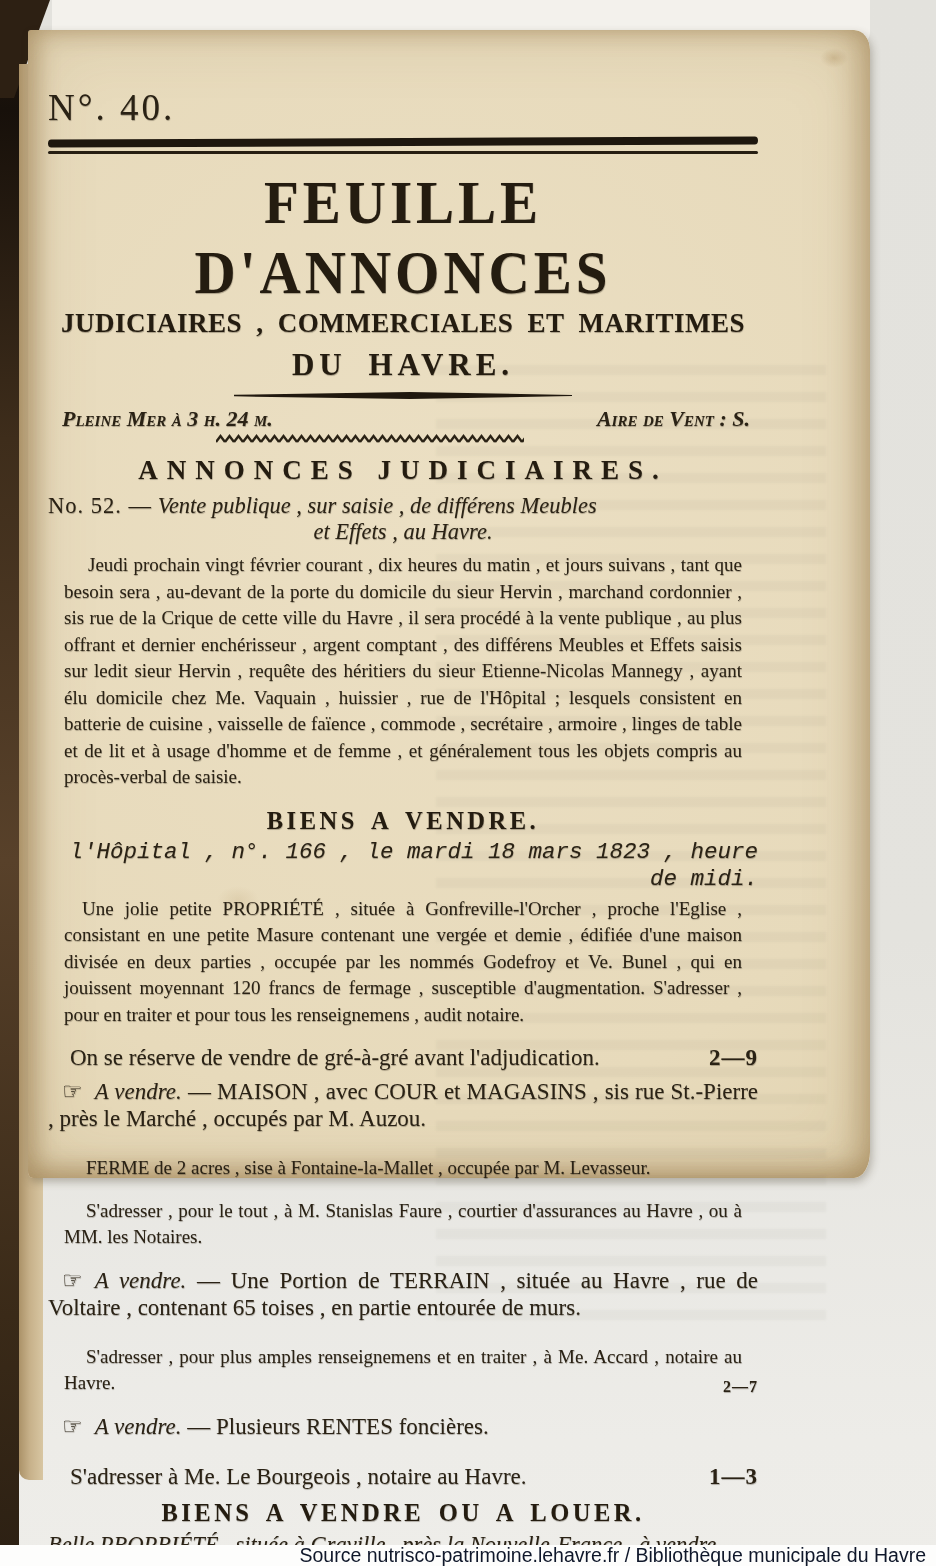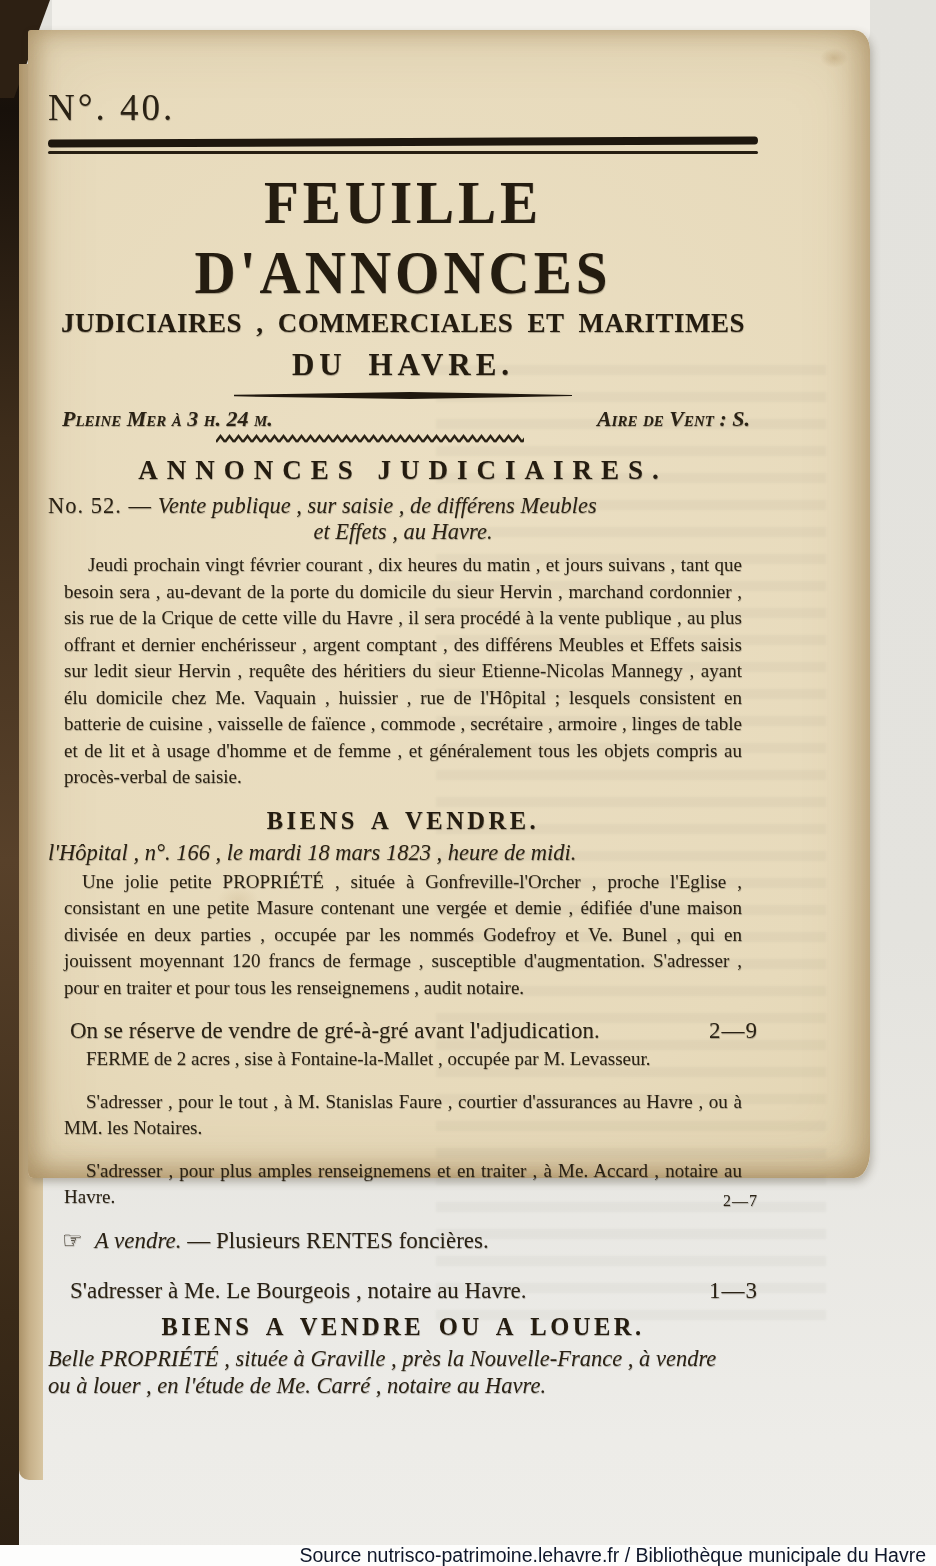--- a/index.html
+++ b/index.html
@@ -63,25 +63,25 @@
   .h-annonces{text-align:center;font-size:27px;font-weight:bold;letter-spacing:9px;margin-top:11px;color:#241c10;}
   .notice-l1{margin-top:7px;font-size:22.5px;}
   .notice-l1 em,.notice-l2{font-style:italic;}
   .notice-no{font-style:normal;letter-spacing:1px;}
   .notice-l2{text-align:center;font-size:22.5px;}
 
   .para{font-size:19px;line-height:26.5px;text-align:justify;margin:16px;font-family:Liberation Serif, serif;}
   .j-body{margin-top:7px;text-indent:24px;}
   .h-sec{text-align:center;font-size:24.5px;font-weight:bold;letter-spacing:3.5px;word-spacing:5px;margin-top:5px;color:#241c10;}
   .intro{font-style:italic;font-size:22.5px;line-height:27px;margin-top:4px;}
-  .intro .l2{display:block;text-align:left;}
+  .intro .l2{display:block;text-align:right;font-family:Liberation Mono, monospace;}
   .property{margin-top:3px;text-indent:18px;}
   .row{display:flex;justify-content:space-between;font-size:23px;line-height:27px;}
   .row .txt{text-indent:22px;}
-  .ref{font-weight:normal;letter-spacing:1px;white-space:nowrap;}
+  .ref{font-weight:bold;letter-spacing:1px;white-space:nowrap;}
   .listing{margin-top:7px;font-size:23px;line-height:27px;text-align:justify;}
   .manicule{font-family:"DejaVu Sans",sans-serif;font-size:23px;margin:0 12px 0 14px;}
   .lead{font-style:italic;}
   .indent-p{text-indent:22px;margin-top:2px;}
   .contact-rel{position:relative;margin-top:2px;}
   .contact-rel .ref{position:absolute;right:0;bottom:1px;}
   .h-sec2{margin-top:9px;}
 
   .credit{position:absolute;left:0;right:0;bottom:0;height:21px;background:#fdfdfc;
     display:flex;align-items:center;justify-content:flex-end;padding-right:10px;box-sizing:border-box;
@@ -139,24 +139,26 @@
       <span class="l2">l'Hôpital , n°. 166 , le mardi 18 mars 1823 , heure de midi.</span>
     </div>
 
     <p class="para property">Une jolie petite PROPRIÉTÉ , située à Gonfreville-l'Orcher , proche l'Eglise , consistant en une petite Masure contenant une vergée et demie , édifiée d'une maison divisée en deux parties , occupée par les nommés Godefroy et Ve. Bunel , qui en jouissent moyennant 120 francs de fermage , susceptible d'augmentation.  S'adresser , pour en traiter et pour tous les renseignemens , audit notaire.</p>
 
     <div class="row">
       <span class="txt">On se réserve de vendre de gré-à-gré avant l'adjudication.</span>
       <span class="ref">2—9</span>
     </div>
 
+    <p class="listing"><span class="manicule">☞</span><span class="lead">A vendre.</span> <span>— MAISON , avec COUR et MAGASINS , sis rue St.-Pierre , près le Marché , occupés par M. Auzou.</span></p>
 
     <p class="para indent-p">FERME de 2 acres , sise à Fontaine-la-Mallet , occupée par M. Levasseur.</p>
     <p class="para indent-p">S'adresser , pour le tout , à M. Stanislas Faure , courtier d'assurances au Havre , ou à MM. les Notaires.</p>
 
+    <p class="listing"><span class="manicule">☞</span><span class="lead">A vendre.</span> <span>— Une Portion de TERRAIN , située au Havre , rue de Voltaire , contenant 65 toises , en partie entourée de murs.</span></p>
 
     <div class="contact-rel">
       <p class="para indent-p">S'adresser , pour plus amples renseignemens et en traiter , à Me. Accard , notaire au Havre.</p>
       <span class="ref">2—7</span>
     </div>
 
     <p class="listing"><span class="manicule">☞</span><span class="lead">A vendre.</span> <span>— Plusieurs RENTES foncières.</span></p>
 
     <div class="row">
       <span class="txt">S'adresser à Me. Le Bourgeois , notaire au Havre.</span>

